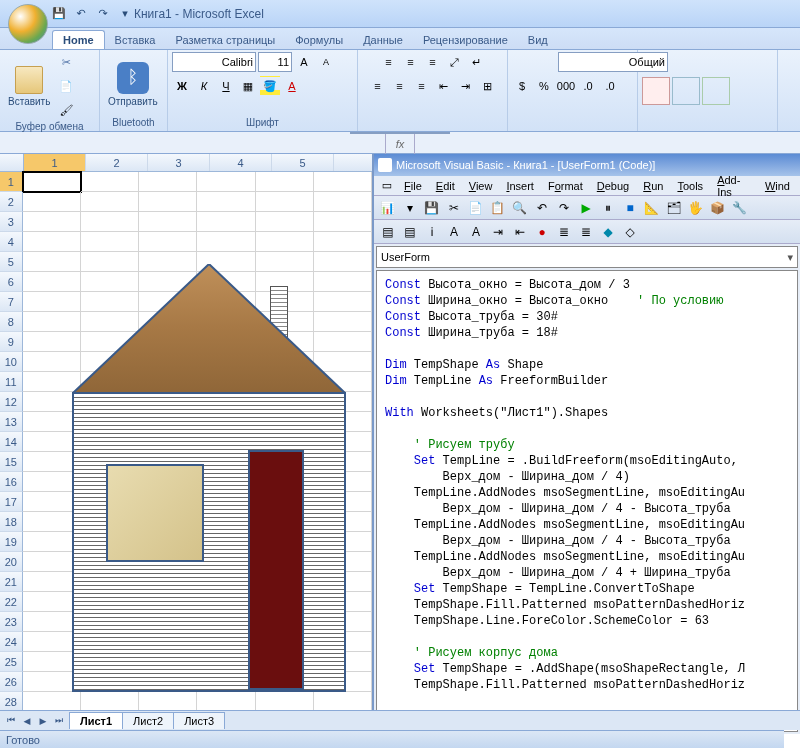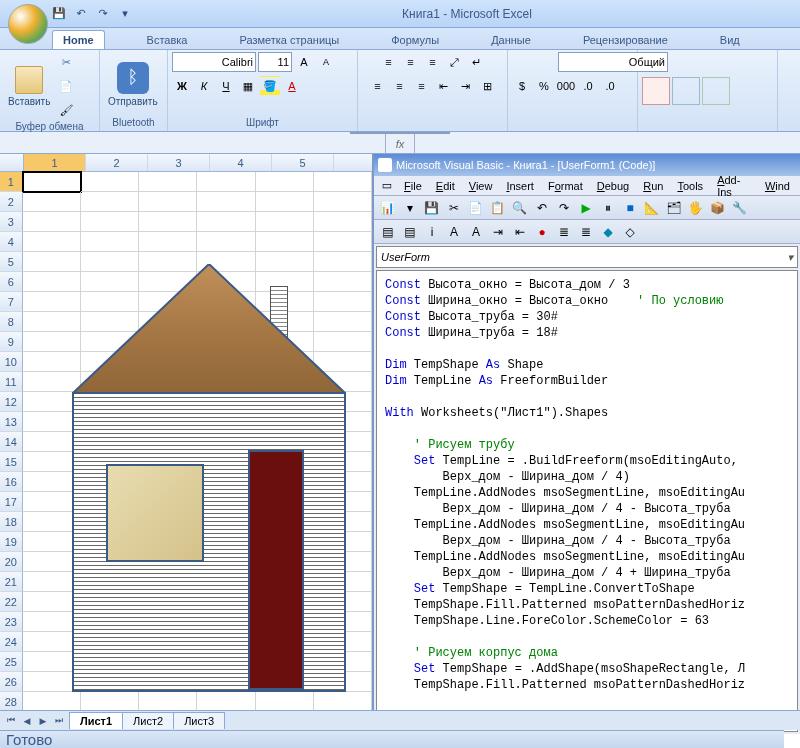--- a/index.html
+++ b/index.html
@@ -3,24 +3,24 @@
 <meta charset="utf-8">
 <style>
 * { box-sizing: border-box; margin: 0; padding: 0; }
 body { font-family: Tahoma, Arial, sans-serif; font-size: 11px; background: #fff; width: 800px; height: 748px; overflow: hidden; position: relative; }
 
 
 .title-bar { height: 28px; background: linear-gradient(#cfe3fb, #b9d4f7); display: flex; align-items: center; border-bottom: 1px solid #8aa9d6; }
 .office-button { width: 40px; height: 40px; border-radius: 50%; background: radial-gradient(circle at 30% 30%, #fff, #f0b030 40%, #6aa84f 70%, #3d85c6); margin: 2px 4px; position: absolute; top: 2px; left: 4px; z-index: 10; border: 1px solid #9aa; }
 .qat { margin-left: 50px; display: flex; gap: 4px; align-items: center; }
 .qat-btn { width: 18px; height: 18px; display: flex; align-items: center; justify-content: center; color: #2a4d7a; }
-.title-text { flex: 1; text-align: center; color: #3a5a88; font-size: 12px; }
-
-
-.tabs { height: 22px; background: linear-gradient(#d6e6fb, #cdddf5); display: flex; align-items: flex-end; padding-left: 52px; border-bottom: 1px solid #8aa9d6; gap: 32px; }
+.title-text { flex: 1; color: #3a5a88; font-size: 12px; }
+
+
+.tabs { height: 22px; background: linear-gradient(#d6e6fb, #cdddf5); display: flex; align-items: flex-end; padding-left: 52px; border-bottom: 1px solid #8aa9d6; }
 .tab { padding: 3px 10px; color: #3a5a88; cursor: pointer; font-size: 11px; }
 .tab.active { background: #fff; border: 1px solid #8aa9d6; border-bottom: none; border-radius: 3px 3px 0 0; color: #2a4d7a; font-weight: bold; }
 
 
 .ribbon { height: 82px; background: linear-gradient(#eaf2fc, #d2e2f7); border-bottom: 1px solid #8aa9d6; display: flex; position: relative; }
 .ribbon-group { border-right: 1px solid #b7cce8; display: flex; flex-direction: column; padding: 2px 4px; }
 .ribbon-group-content { flex: 1; display: flex; align-items: center; gap: 2px; }
 .ribbon-group-label { font-size: 10px; color: #3a5a88; text-align: center; padding: 1px 0; }
 .ribbon-btn-lg { display: flex; flex-direction: column; align-items: center; gap: 2px; padding: 2px 4px; cursor: pointer; }
 .ribbon-btn-lg .icon { width: 28px; height: 28px; }
@@ -63,35 +63,35 @@
 
 
 .vbe { position: absolute; top: 0; left: 372px; width: 428px; height: 100%; border-left: 2px solid #7a99c8; background: #e6edf7; display: flex; flex-direction: column; }
 .vbe-title { height: 22px; background: linear-gradient(#5b8bd4, #a6c3ea); color: #fff; display: flex; align-items: center; padding: 0 4px; font-size: 11px; gap: 4px; }
 .vbe-title .icon { width: 14px; height: 14px; background: #fff; border-radius: 2px; }
 .vbe-menu { height: 20px; background: #e6edf7; display: flex; align-items: center; gap: 2px; padding: 0 4px; border-bottom: 1px solid #aac; }
 .vbe-menu-item { padding: 0 6px; color: #000; cursor: pointer; font-size: 11px; }
 .vbe-menu-item u { text-decoration: underline; }
 .vbe-toolbar { height: 24px; background: linear-gradient(#e6edf7, #d4e0f0); border-bottom: 1px solid #aac; display: flex; align-items: center; gap: 2px; padding: 0 4px; }
 .vbe-tool { width: 20px; height: 20px; border: 1px solid transparent; display: flex; align-items: center; justify-content: center; cursor: pointer; font-size: 12px; }
-.vbe-obj-box { height: 22px; border: 1px solid #888; background: #fff; margin: 2px; display: flex; align-items: center; padding: 0 4px; font-size: 11px; position: relative; font-style: italic; }
+.vbe-obj-box { height: 22px; border: 1px solid #888; background: #fff; margin: 2px; display: flex; align-items: center; padding: 0 4px; font-size: 11px; position: relative; }
 .vbe-obj-box::after { content: '▾'; position: absolute; right: 4px; color: #555; }
 .vbe-code { flex: 1; background: #fff; border: 1px solid #888; margin: 0 2px 2px 2px; padding: 6px 8px; font-family: 'Courier New', monospace; font-size: 12px; overflow: hidden; white-space: pre; line-height: 16px; }
 .kw { color: #0000d0; }
 .cm { color: #008000; }
 
 
 .sheet-tabs { position: absolute; bottom: 18px; left: 0; right: 0; height: 20px; background: #dce7f5; display: flex; align-items: center; border-top: 1px solid #8aa9d6; }
 .sheet-nav { display: flex; gap: 2px; padding: 0 4px; }
 .sheet-nav-btn { width: 14px; height: 16px; color: #3a5a88; cursor: pointer; display: flex; align-items: center; justify-content: center; font-size: 9px; }
 .sheet-tab { padding: 2px 10px; border: 1px solid #8aa9d6; border-bottom: none; background: #eef4fb; cursor: pointer; font-size: 11px; margin-left: -1px; }
 .sheet-tab.active { background: #fff; font-weight: bold; }
 
 
-.status-bar { position: absolute; bottom: 0; left: 0; right: 16px; height: 18px; background: linear-gradient(#dce7f5, #c3d7f0); border-top: 1px solid #8aa9d6; display: flex; align-items: center; padding: 0 6px; color: #3a5a88; font-size: 15px; }
+.status-bar { position: absolute; bottom: 0; left: 0; right: 16px; height: 18px; background: linear-gradient(#dce7f5, #c3d7f0); border-top: 1px solid #8aa9d6; display: flex; align-items: center; padding: 0 6px; color: #3a5a88; font-size: 11px; }
 </style>
 </head>
 <body>
 
 <div class="title-bar">
   <div class="office-button"></div>
   <div class="qat">
     <div class="qat-btn">💾</div>
     <div class="qat-btn">↶</div>
     <div class="qat-btn">↷</div>

